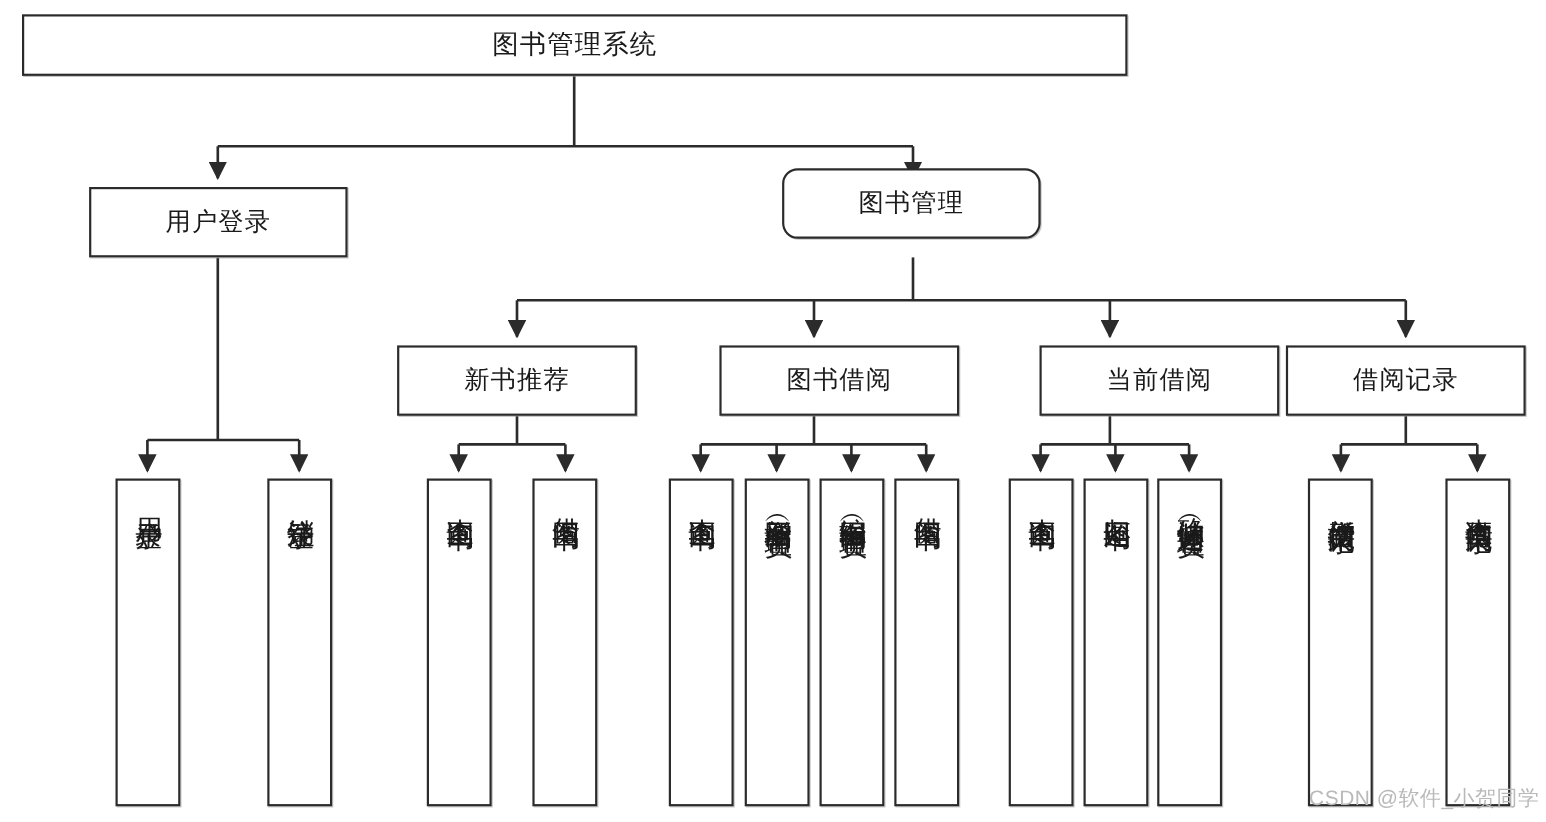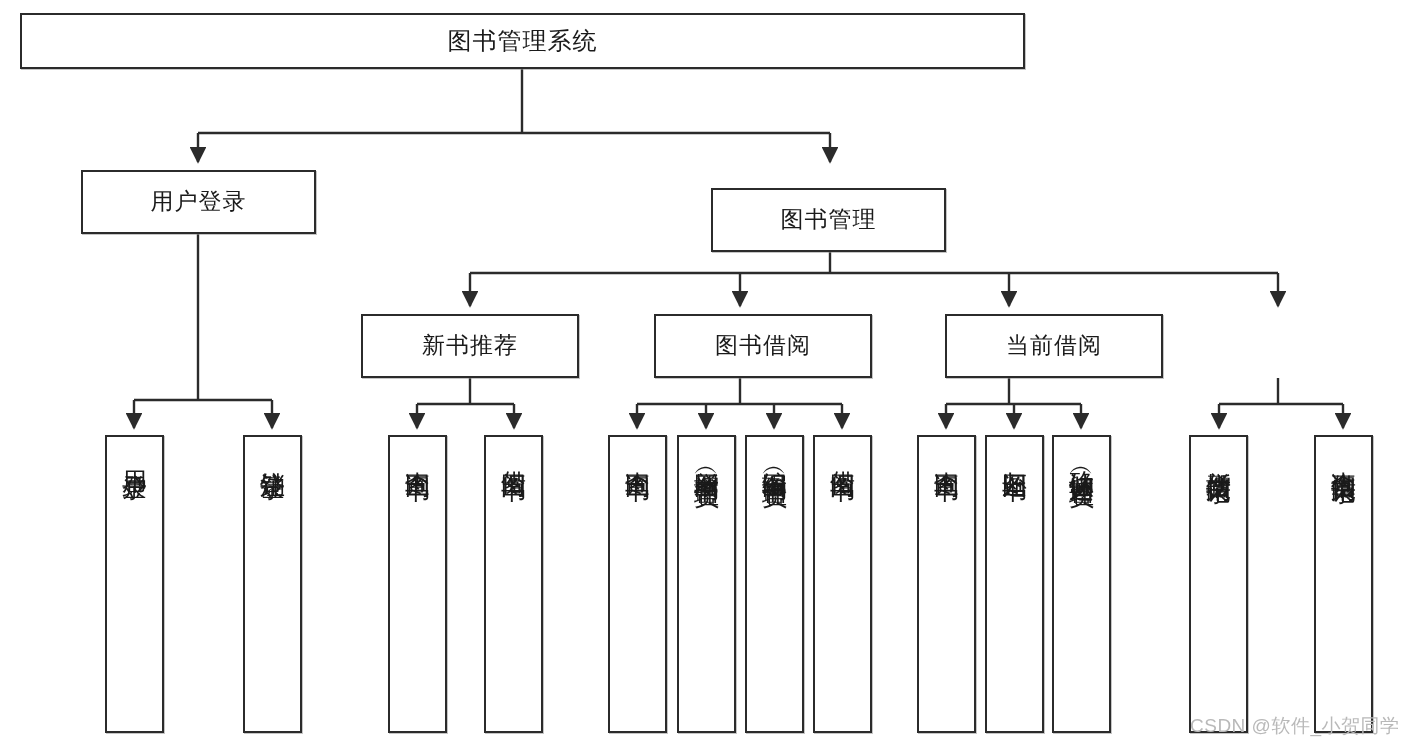--- a/index.html
+++ b/index.html
@@ -123,32 +123,35 @@
     </g>
   </svg>
 
   <div class="node horiz" id="root-node" style="left:20px; top:13px; width:1005px; height:56px;">
     <span class="label">图书管理系统</span>
   </div>
 
   <div class="node horiz" style="left:81px; top:170px; width:235px; height:64px;">
     <span class="label">用户登录</span>
   </div>
-  <div class="node horiz" style="left:711px; top:188px; width:235px; height:64px;">
+  <div class="node horiz" style="left:711px; top:153px; width:235px; height:64px;border-radius:14px;">
     <span class="label">图书管理</span>
   </div>
 
   <div class="node horiz" style="left:361px; top:314px; width:218px; height:64px;align-items:center;">
     <span class="label">新书推荐</span>
   </div>
   <div class="node horiz" style="left:654px; top:314px; width:218px; height:64px;">
     <span class="label">图书借阅</span>
   </div>
   <div class="node horiz" style="left:945px; top:314px; width:218px; height:64px;">
     <span class="label">当前借阅</span>
+  </div>
+  <div class="node horiz" style="left:1169px; top:314px; width:218px; height:64px;">
+    <span class="label">借阅记录</span>
   </div>
 
   <div class="node vert" style="left:105px; top:435px; width:59px; height:298px;">
     <span class="label">用户登录</span>
   </div>
   <div class="node vert" style="left:243px; top:435px; width:59px; height:298px;">
     <span class="label">注销登录</span>
   </div>
 
   <div class="node vert" style="left:388px; top:435px; width:59px; height:298px;">

